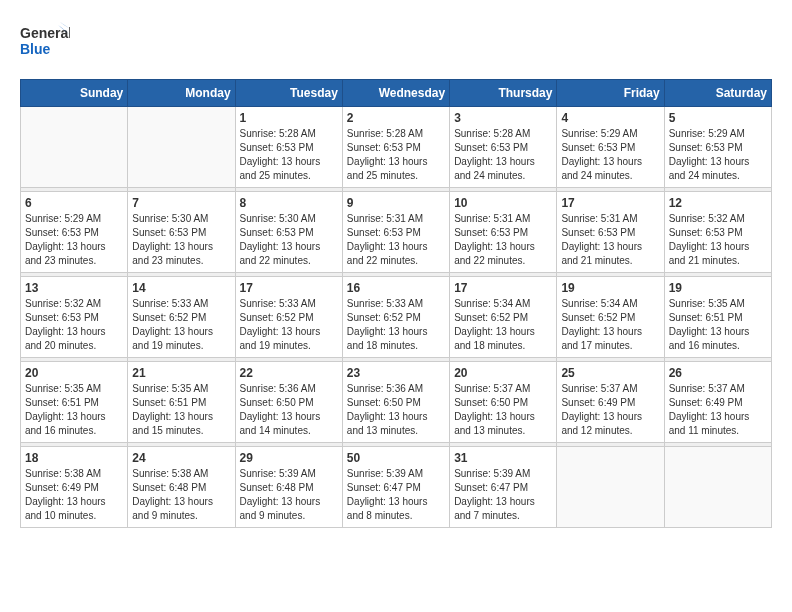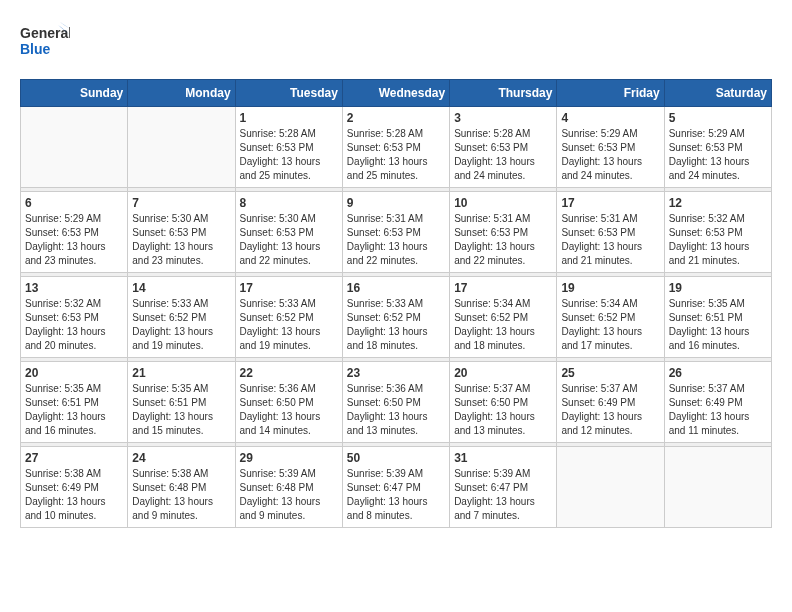--- a/index.html
+++ b/index.html
@@ -335,21 +335,21 @@
         <td></td>
         <td></td>
         <td></td>
         <td></td>
         <td></td>
         <td></td>
         <td></td>
       </tr>
       <tr>
         <td>
-          <div class="day-number">27</div>
+          <div class="day-number">18</div>
           <div class="day-info" style="white-space: pre-line;">Sunrise: 5:38 AM
 Sunset: 6:49 PM
 Daylight: 13 hours
 and 10 minutes.</div>
         </td>
         <td>
           <div class="day-number">24</div>
           <div class="day-info" style="white-space: pre-line;">Sunrise: 5:38 AM
 Sunset: 6:48 PM
 Daylight: 13 hours

